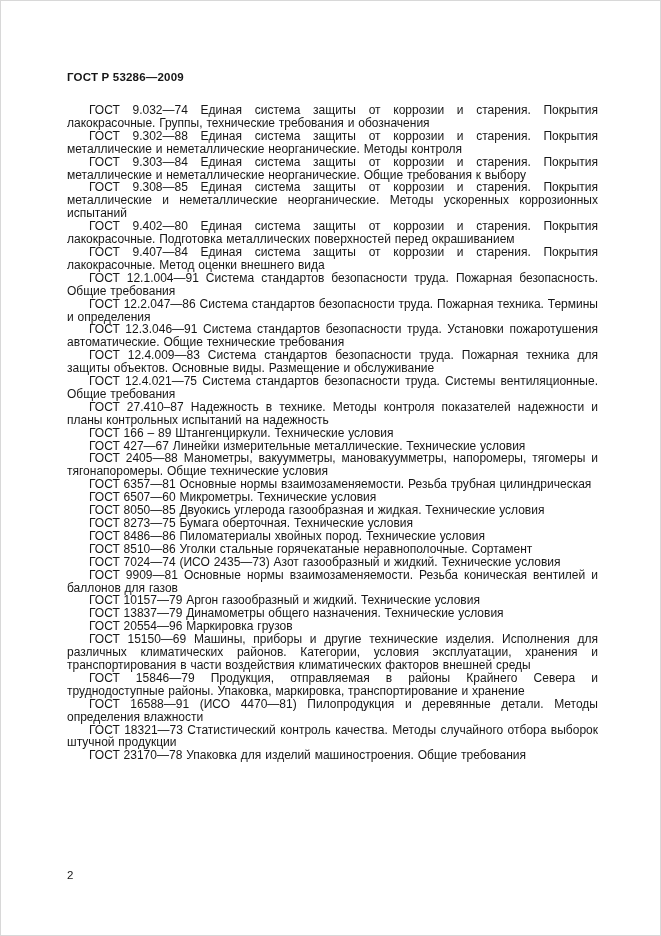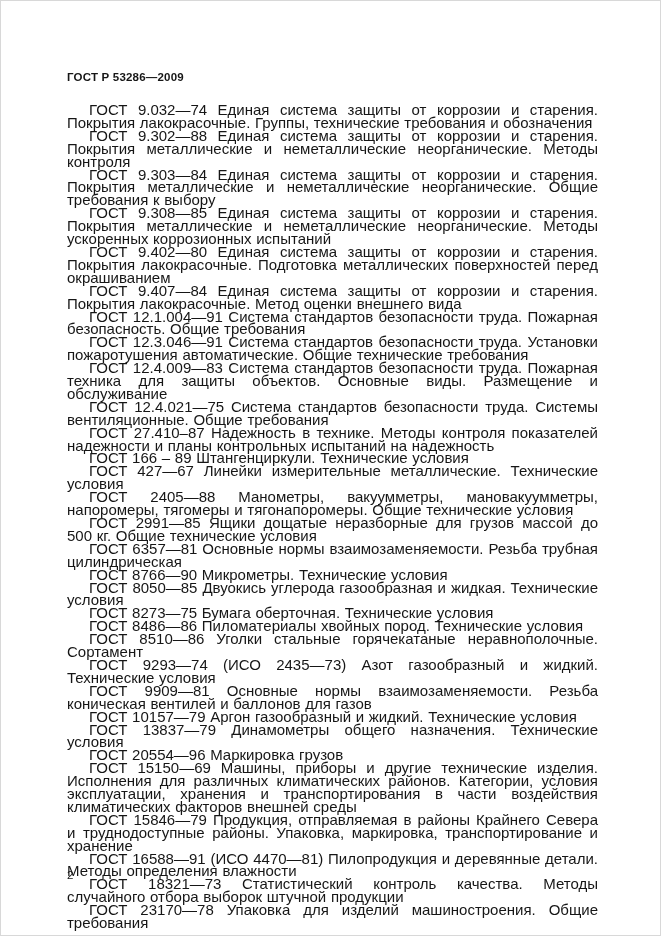--- a/index.html
+++ b/index.html
@@ -20,21 +20,21 @@
     overflow: hidden;
   }
   .doc-header {
     font-size: 11.5px;
     font-weight: bold;
     letter-spacing: 0.2px;
     margin-bottom: 21px;
   }
   .content p {
     margin: 0;
-    font-size: 15px;
+    font-size: 12px;
     line-height: 12.9px;
     text-align: justify;
     text-indent: 22px;
     word-spacing: 0.5px;
   }
   .page-number {
     position: absolute;
     left: 66px;
     bottom: 54px;
     font-size: 11.5px;
@@ -47,35 +47,35 @@
   <div class="doc-header">ГОСТ Р 53286—2009</div>
 
   <div class="content">
       <p>ГОСТ 9.032—74 Единая система защиты от коррозии и старения. Покрытия лакокрасочные. Группы, технические требования и обозначения</p>
       <p>ГОСТ 9.302—88 Единая система защиты от коррозии и старения. Покрытия металлические и неметаллические неорганические. Методы контроля</p>
       <p>ГОСТ 9.303—84 Единая система защиты от коррозии и старения. Покрытия металлические и неметаллические неорганические. Общие требования к выбору</p>
       <p>ГОСТ 9.308—85 Единая система защиты от коррозии и старения. Покрытия металлические и неметаллические неорганические. Методы ускоренных коррозионных испытаний</p>
       <p>ГОСТ 9.402—80 Единая система защиты от коррозии и старения. Покрытия лакокрасочные. Подготовка металлических поверхностей перед окрашиванием</p>
       <p>ГОСТ 9.407—84 Единая система защиты от коррозии и старения. Покрытия лакокрасочные. Метод оценки внешнего вида</p>
       <p>ГОСТ 12.1.004—91 Система стандартов безопасности труда. Пожарная безопасность. Общие требования</p>
+      <p>ГОСТ 12.2.047—86 Система стандартов безопасности труда. Пожарная техника. Термины и определения</p>
       <p>ГОСТ 12.3.046—91 Система стандартов безопасности труда. Установки пожаротушения автоматические. Общие технические требования</p>
       <p>ГОСТ 12.4.009—83 Система стандартов безопасности труда. Пожарная техника для защиты объектов. Основные виды. Размещение и обслуживание</p>
       <p>ГОСТ 12.4.021—75 Система стандартов безопасности труда. Системы вентиляционные. Общие требования</p>
       <p>ГОСТ 27.410–87 Надежность в технике. Методы контроля показателей надежности и планы контрольных испытаний на надежность</p>
       <p>ГОСТ 166 – 89 Штангенциркули. Технические условия</p>
       <p>ГОСТ 427—67 Линейки измерительные металлические. Технические условия</p>
       <p>ГОСТ 2405—88 Манометры, вакуумметры, мановакуумметры, напоромеры, тягомеры и тягонапоромеры. Общие технические условия</p>
-      <p>ГОСТ 2991—85 Ящики дощатые неразборные для грузов массой до 500 кг. Общие технические условия</p>
       <p>ГОСТ 6357—81 Основные нормы взаимозаменяемости. Резьба трубная цилиндрическая</p>
-      <p>ГОСТ 8766—90 Микрометры. Технические условия</p>
+      <p>ГОСТ 6507—60 Микрометры. Технические условия</p>
       <p>ГОСТ 8050—85 Двуокись углерода газообразная и жидкая. Технические условия</p>
       <p>ГОСТ 8273—75 Бумага оберточная. Технические условия</p>
       <p>ГОСТ 8486—86 Пиломатериалы хвойных пород. Технические условия</p>
       <p>ГОСТ 8510—86 Уголки стальные горячекатаные неравнополочные. Сортамент</p>
-      <p>ГОСТ 9293—74 (ИСО 2435—73) Азот газообразный и жидкий. Технические условия</p>
+      <p>ГОСТ 7024—74 (ИСО 2435—73) Азот газообразный и жидкий. Технические условия</p>
       <p>ГОСТ 9909—81 Основные нормы взаимозаменяемости. Резьба коническая вентилей и баллонов для газов</p>
       <p>ГОСТ 10157—79 Аргон газообразный и жидкий. Технические условия</p>
       <p>ГОСТ 13837—79 Динамометры общего назначения. Технические условия</p>
       <p>ГОСТ 20554—96 Маркировка грузов</p>
       <p>ГОСТ 15150—69 Машины, приборы и другие технические изделия. Исполнения для различных климатических районов. Категории, условия эксплуатации, хранения и транспортирования в части воздействия климатических факторов внешней среды</p>
       <p>ГОСТ 15846—79 Продукция, отправляемая в районы Крайнего Севера и труднодоступные районы. Упаковка, маркировка, транспортирование и хранение</p>
       <p>ГОСТ 16588—91 (ИСО 4470—81) Пилопродукция и деревянные детали. Методы определения влажности</p>
       <p>ГОСТ 18321—73 Статистический контроль качества. Методы случайного отбора выборок штучной продукции</p>
       <p>ГОСТ 23170—78 Упаковка для изделий машиностроения. Общие требования</p>
     </div>

